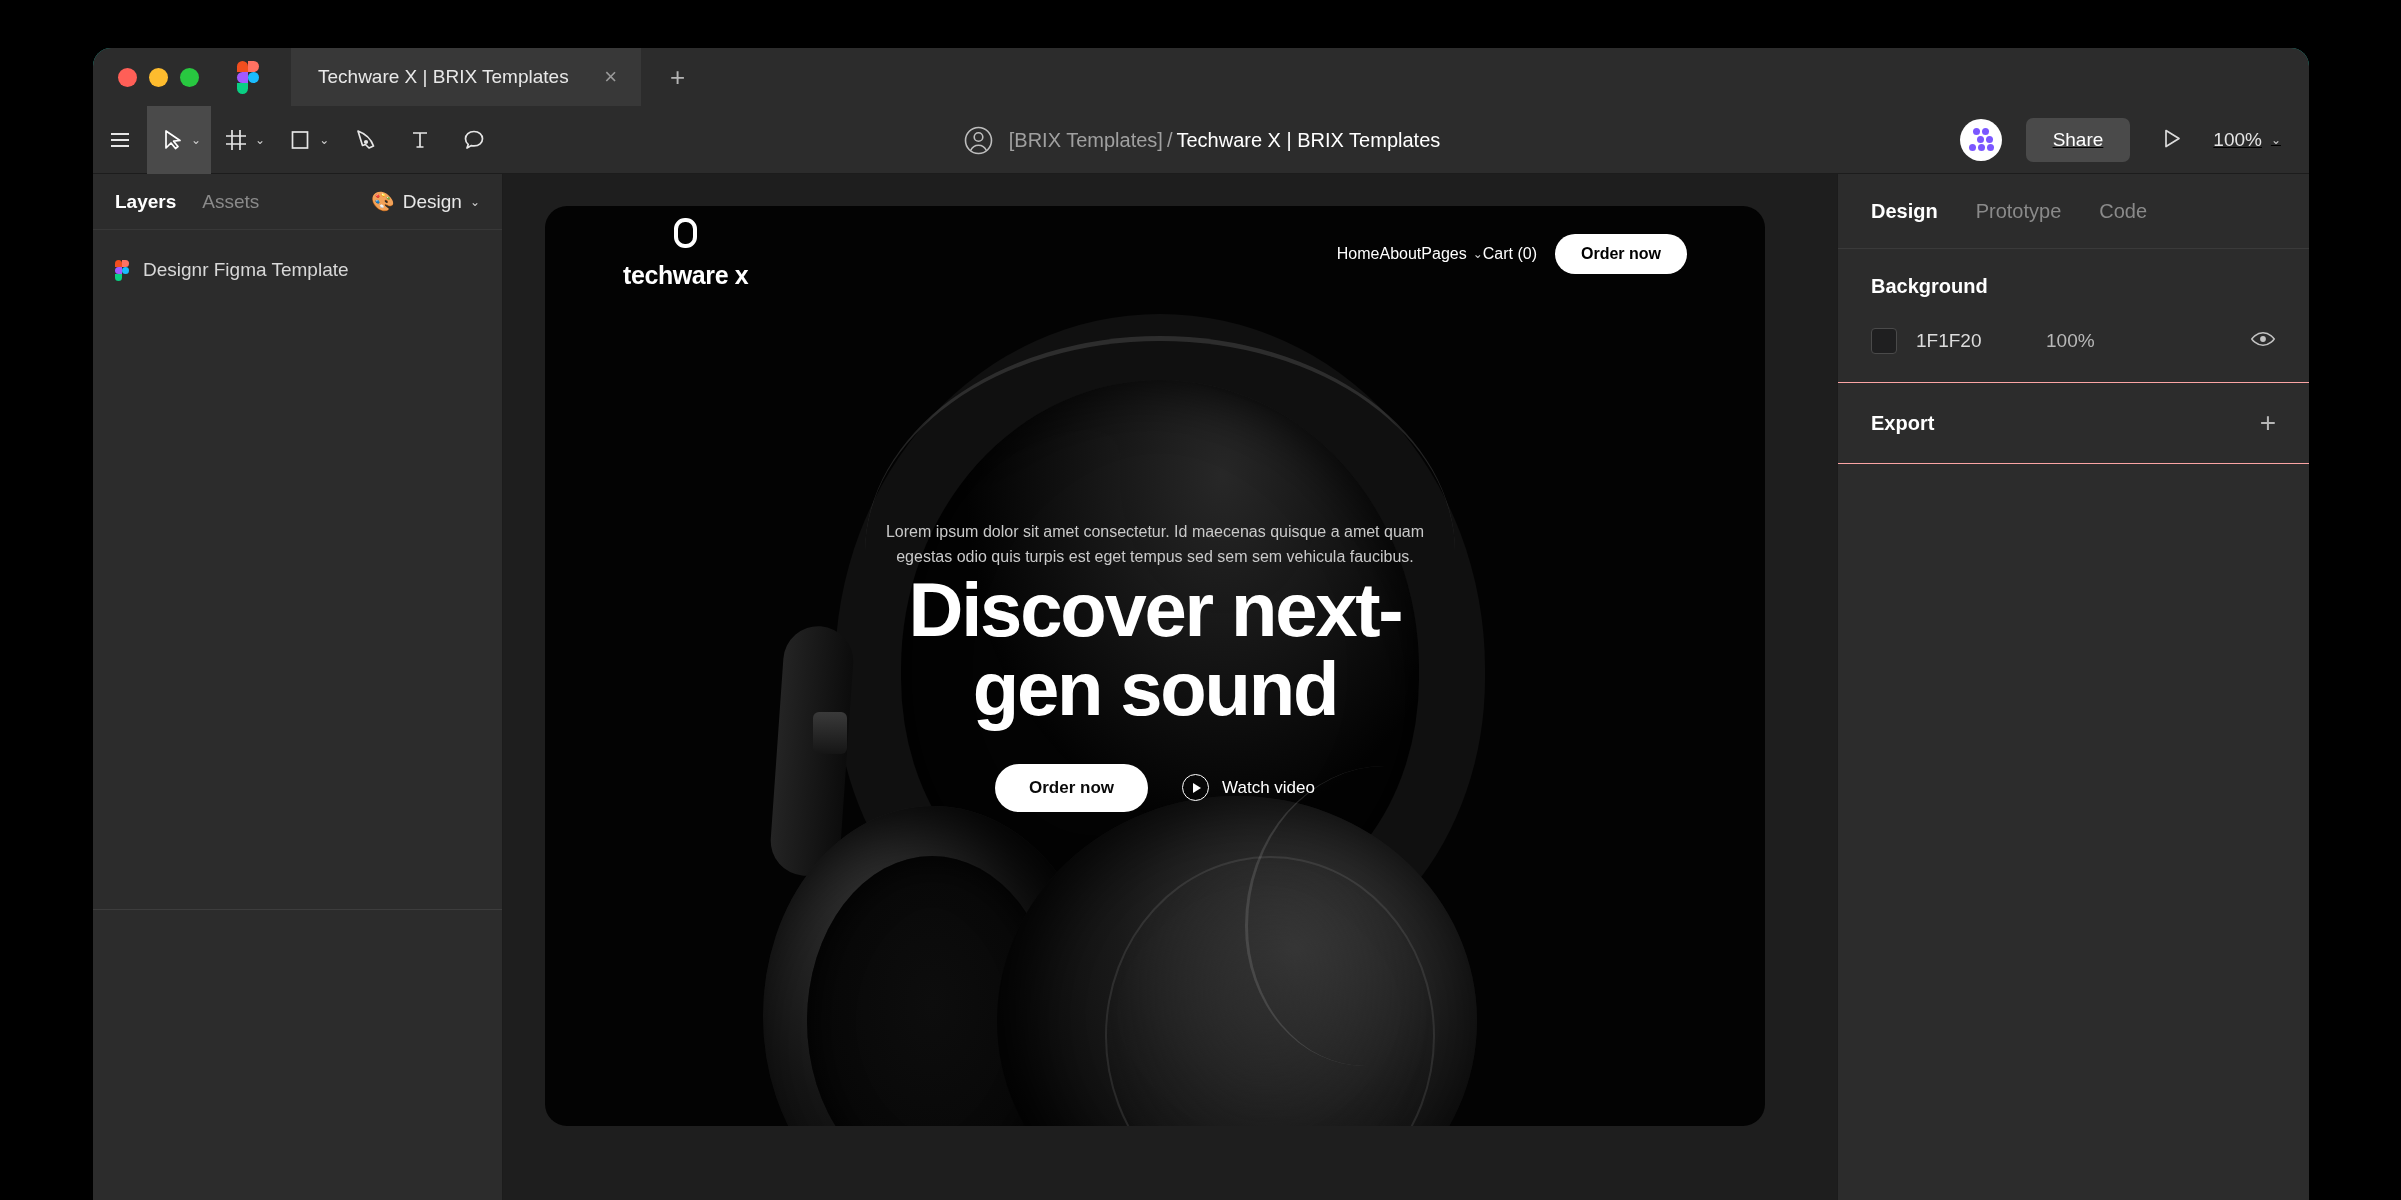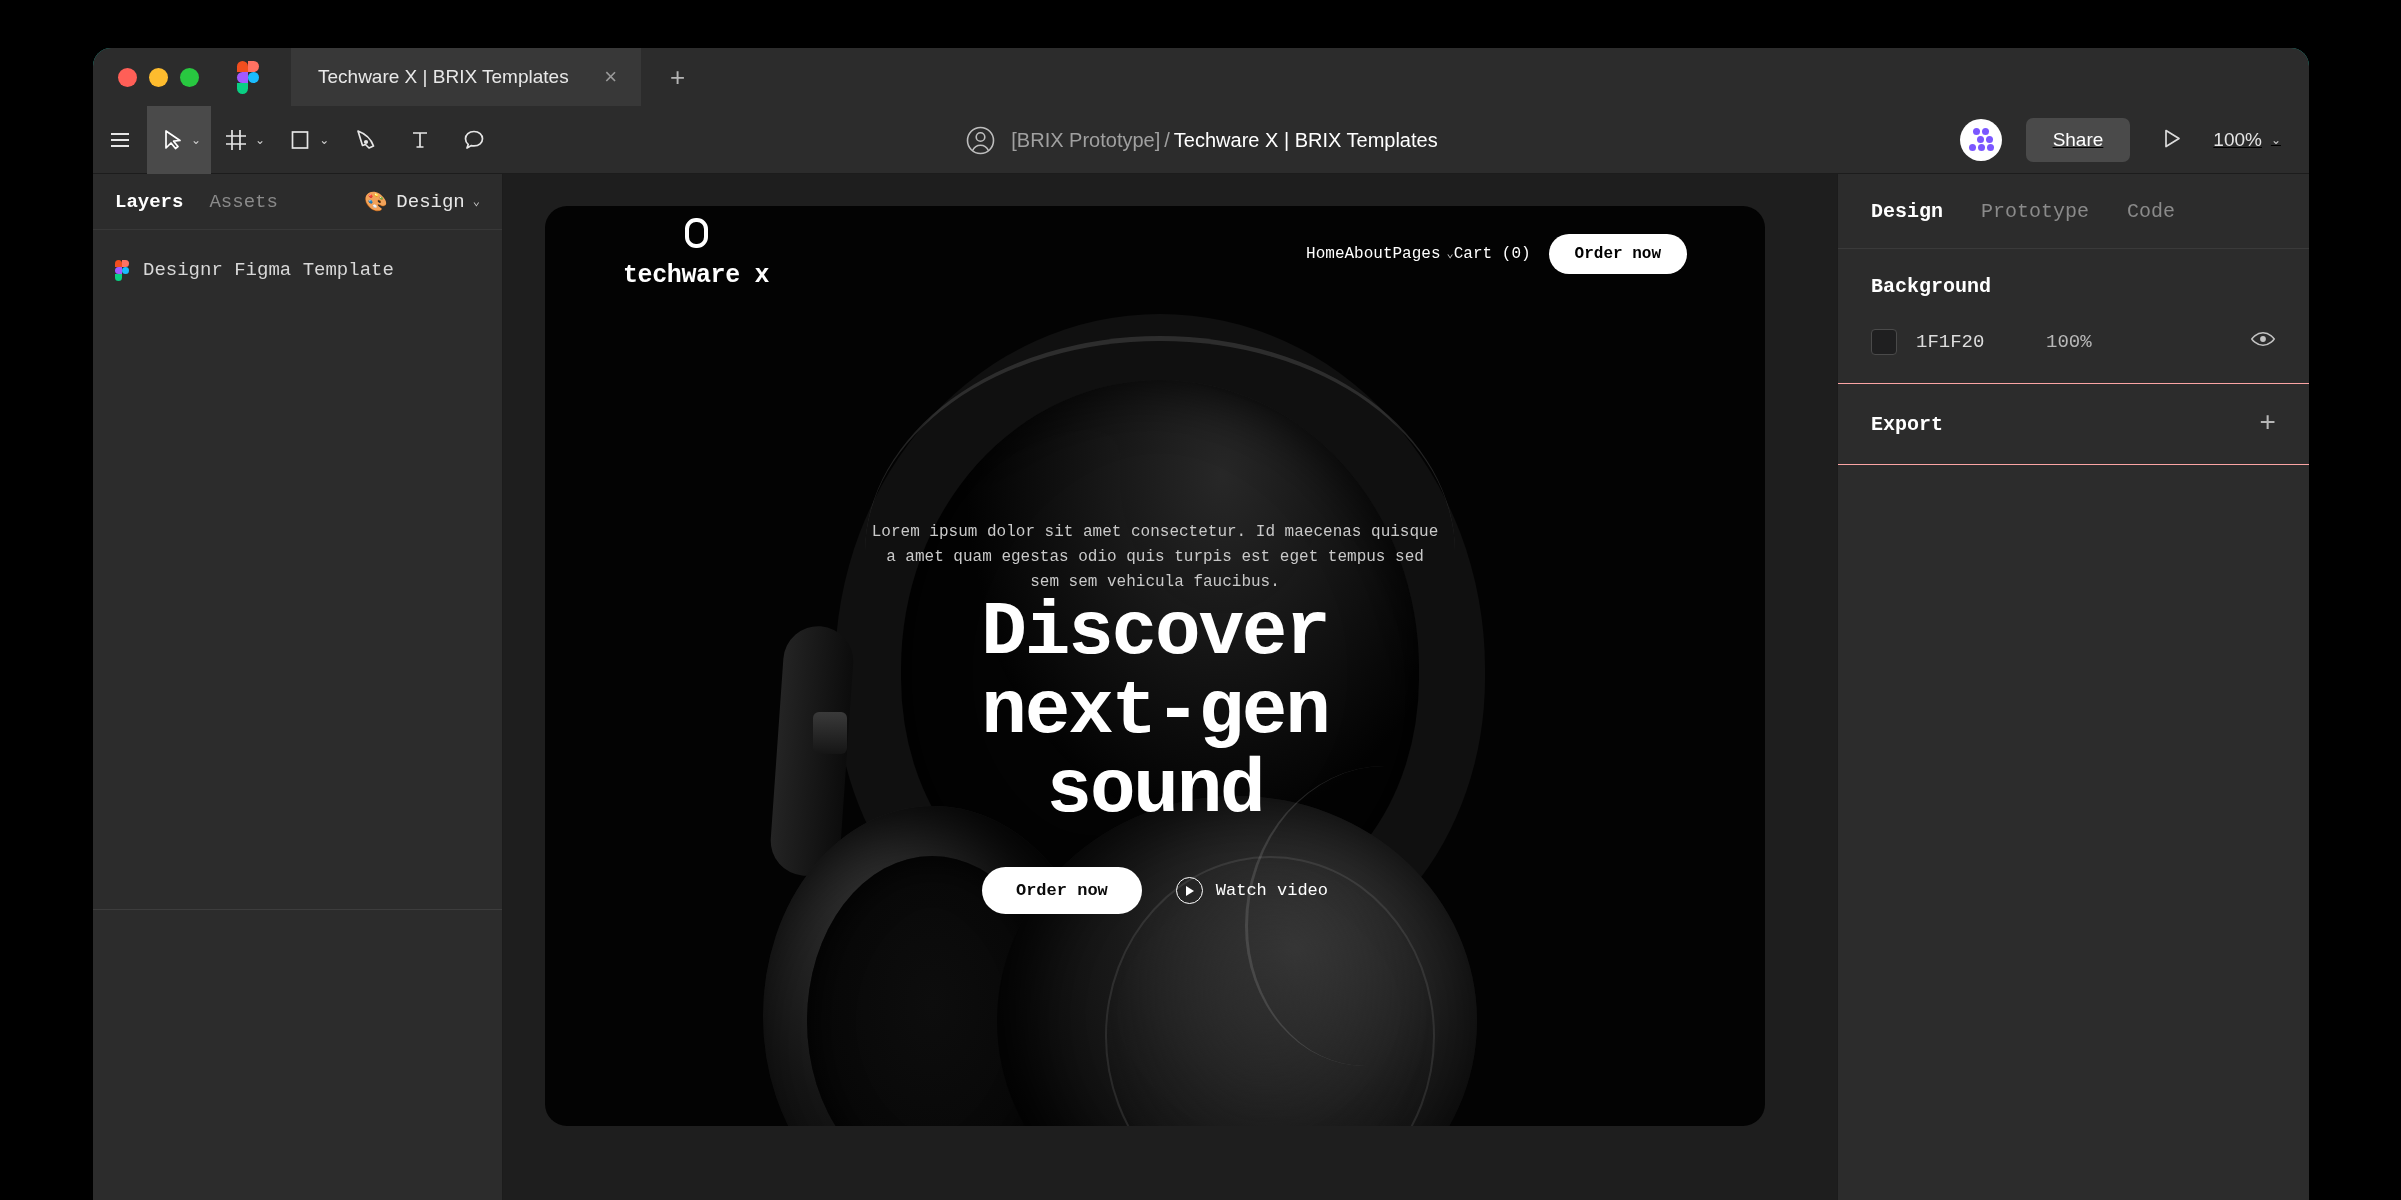--- a/index.html
+++ b/index.html
@@ -112,21 +112,21 @@
     background: #4a4a4a; color: #fff; font-size: 19px;
     padding: 11px 27px; border-radius: 7px; cursor: pointer;
   }
   #present-button { cursor: pointer; padding: 0 4px; }
   #zoom-control {
     display: flex; align-items: center; gap: 9px;
     color: #e4e4e4; font-size: 19px; cursor: pointer; padding-right: 6px;
   }
 
   
-  #body { flex: 1 1 auto; display: flex; min-height: 0; font-family: Liberation Mono, monospace; }
+  #body { flex: 1 1 auto; display: flex; min-height: 0; }
 
   
   #left-panel {
     width: 410px; background: #2c2c2c;
     display: flex; flex-direction: column;
     border-right: 1px solid #1c1c1c;
     flex: 0 0 auto;
   }
   #left-tabs {
     height: 56px; display: flex; align-items: center;
@@ -397,21 +397,21 @@
       </svg>
     </div>
 
     <div id="breadcrumb-wrap">
       <svg width="33" height="33" viewBox="0 0 33 33" fill="none" stroke="#bdbdbd" stroke-width="1.6">
         <circle cx="16.5" cy="16.5" r="13"></circle>
         <circle cx="16.5" cy="13" r="4.3"></circle>
         <path d="M8.6 26.5c1.6-3.4 4.5-5.2 7.9-5.2s6.3 1.8 7.9 5.2"></path>
       </svg>
       <div class="bc-text">
-        <span class="bc-team">[BRIX Prototype]</span><span class="bc-slash">/</span><span class="bc-file">Techware X | BRIX Templates</span>
+        <span class="bc-team">[BRIX Templates]</span><span class="bc-slash">/</span><span class="bc-file">Techware X | BRIX Templates</span>
       </div>
     </div>
 
     <div id="toolbar-right">
       <div id="avatar">
         <b style="left:13px; top:9px;"></b>
         <b style="left:22px; top:9px;"></b>
         <b style="left:17px; top:17px;"></b>
         <b style="left:26px; top:17px;"></b>
         <b style="left:9px; top:25px;"></b>

